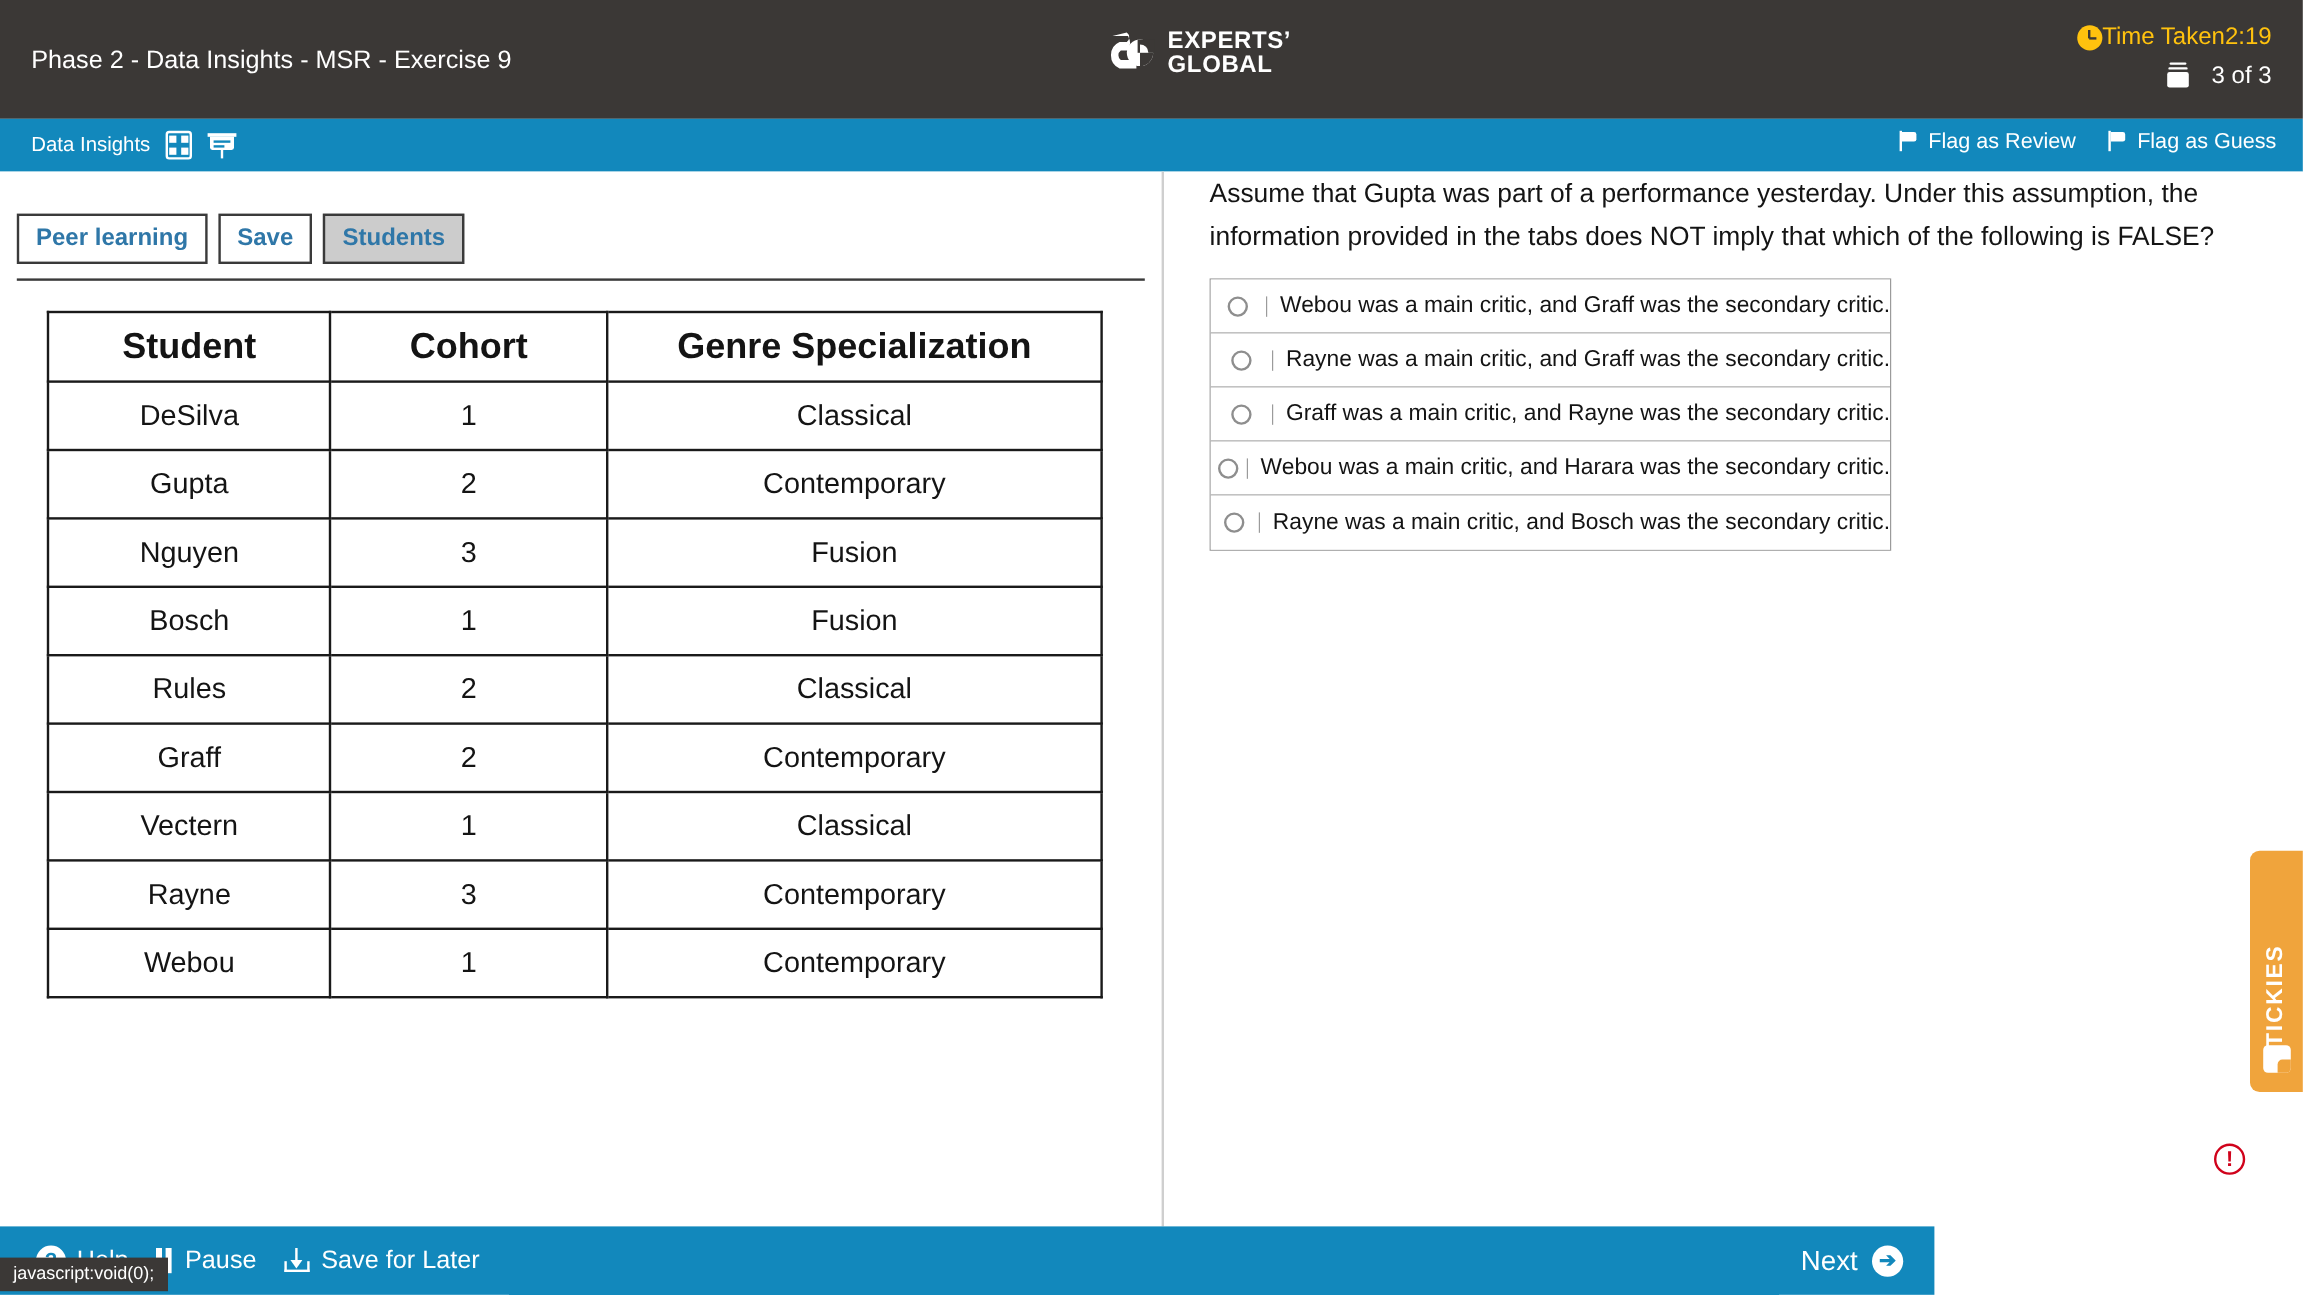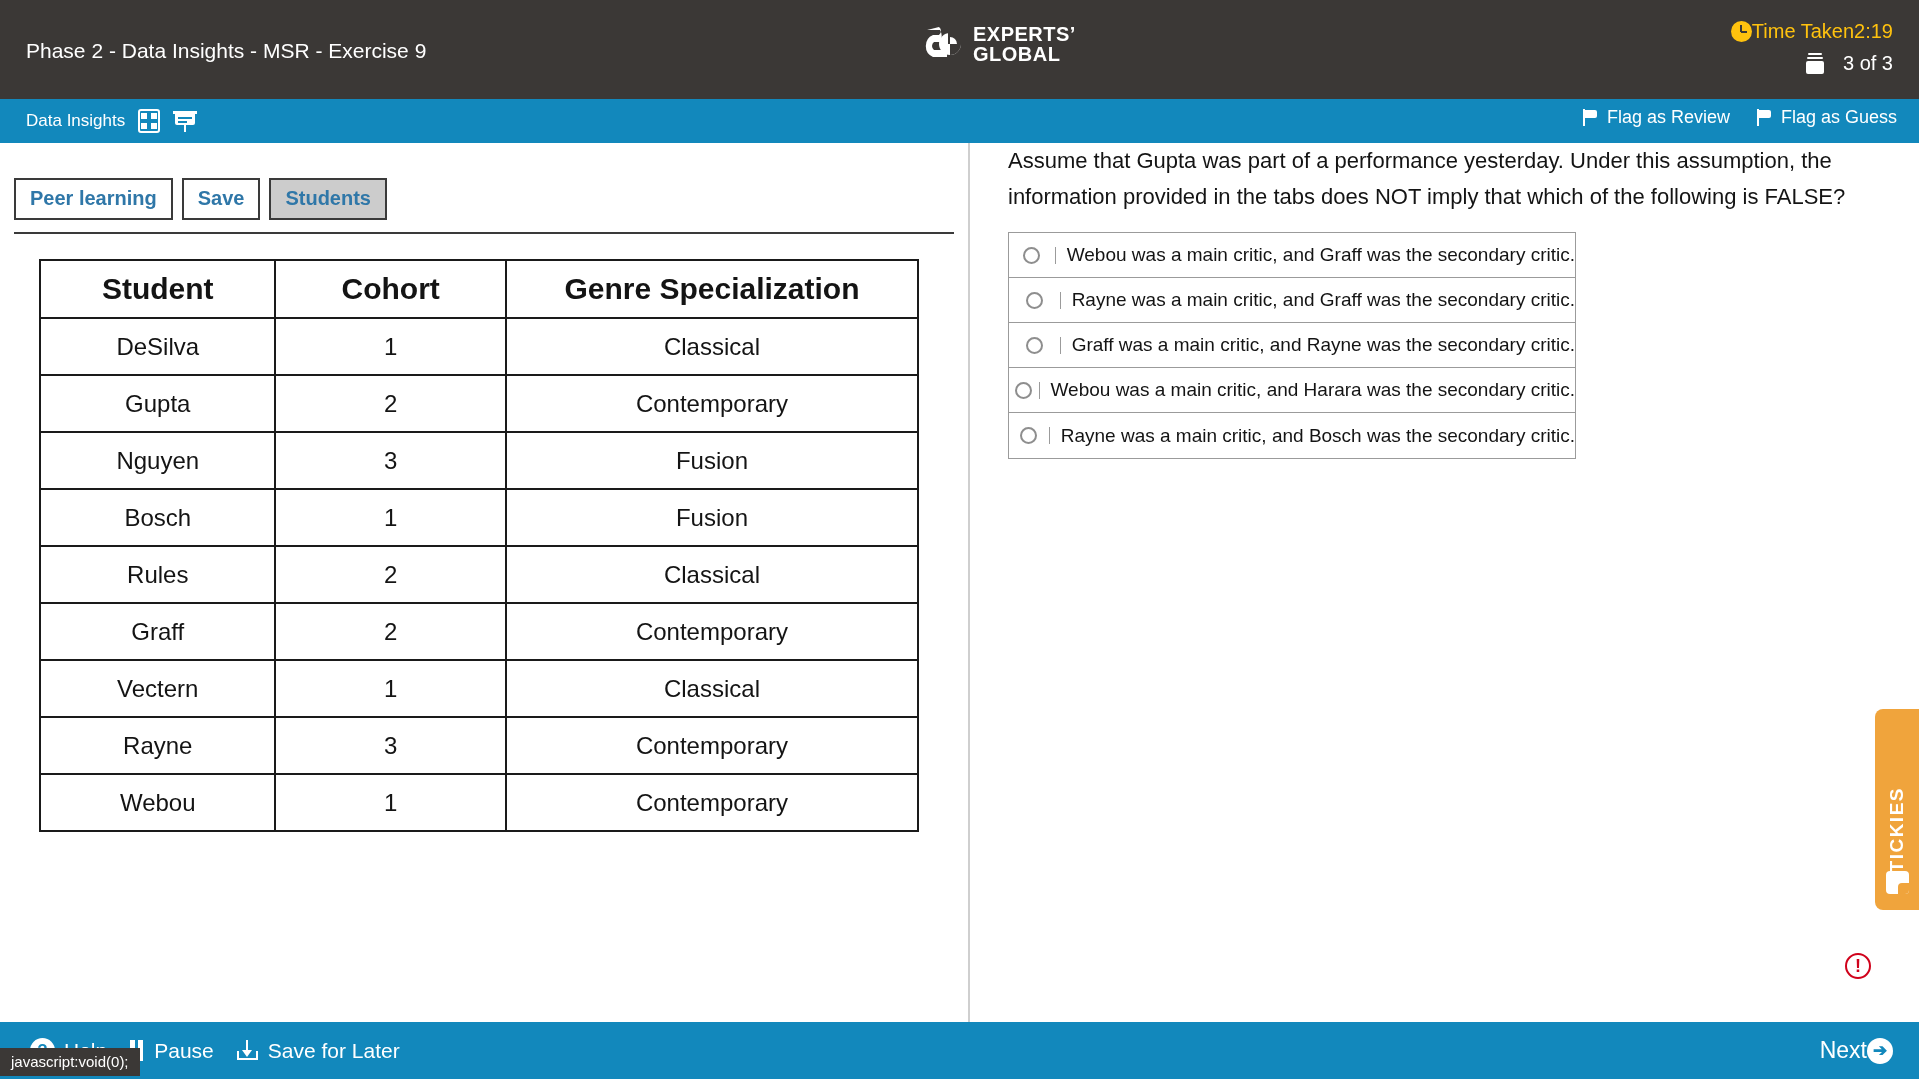--- a/index.html
+++ b/index.html
@@ -45,21 +45,21 @@
   }
   #clock-icon::after {
     content: ""; position: absolute; left: 10px; top: 10px;
     width: 6px; height: 2px; background: #3b3836;
   }
   .time-label { color: #ffc20e; font-size: 20px; }
   .time-value { color: #ffc20e; font-size: 20px; }
 
   #qcount-block {
     position: absolute; right: 26px; top: 52px;
-    display: flex; align-items: center; gap: 18px;
+    display: flex; align-items: flex-start; gap: 18px;
   }
   #stack-icon { width: 20px; height: 22px; position: relative; }
   #stack-icon .s-top {
     position: absolute; left: 3px; top: 0; width: 14px; height: 2px;
     background: #ffffff; border-radius: 1px;
   }
   #stack-icon .s-mid {
     position: absolute; left: 2px; top: 4px; width: 16px; height: 2px;
     background: #ffffff; border-radius: 1px;
   }
@@ -228,21 +228,21 @@
     width: 26px; height: 26px; border-radius: 50%;
     border: 2px solid #d0021b;
     color: #d0021b; font-size: 18px; font-weight: bold;
     display: flex; align-items: center; justify-content: center;
     line-height: 1;
   }
 
   
   #bottombar {
     position: absolute; left: 0; top: 1022px;
-    width: 1919px; height: 57px;
+    width: 1612px; height: 57px;
     background: #1288bc;
   }
   #bottom-left {
     position: absolute; left: 30px; top: 0; height: 57px;
     display: flex; align-items: center; gap: 22px;
   }
   .bottom-btn {
     display: flex; align-items: center; gap: 9px;
     color: #ffffff; font-size: 21px; cursor: pointer; white-space: nowrap;
   }
@@ -272,21 +272,21 @@
     position: absolute; left: 1px; top: 12px; width: 2px; height: 9px; background: #ffffff;
   }
   #save-icon .tray-r {
     position: absolute; right: 1px; top: 12px; width: 2px; height: 9px; background: #ffffff;
   }
   #save-icon .tray-b {
     position: absolute; left: 1px; bottom: 2px; width: 21px; height: 2px; background: #ffffff;
   }
   #bottom-right {
     position: absolute; right: 26px; top: 0; height: 57px;
-    display: flex; align-items: center; cursor: pointer;
+    display: flex; align-items: center; gap: 12px; cursor: pointer;
   }
   #next-label { color: #ffffff; font-size: 23px; }
   #next-arrow {
     width: 26px; height: 26px; border-radius: 50%;
     background: #ffffff; color: #1288bc;
     font-size: 17px; font-weight: bold;
     display: flex; align-items: center; justify-content: center;
   }
 
   

